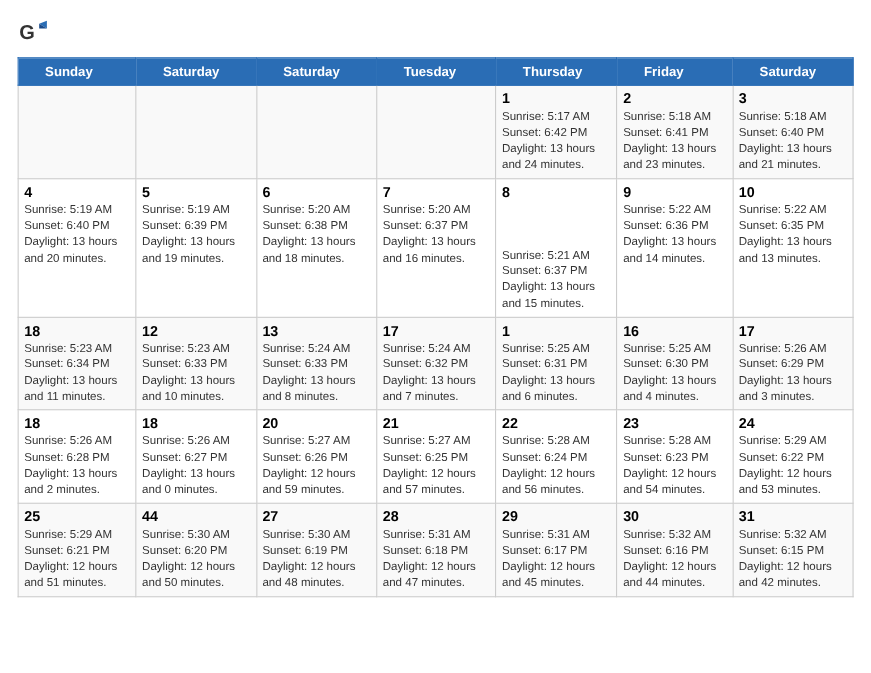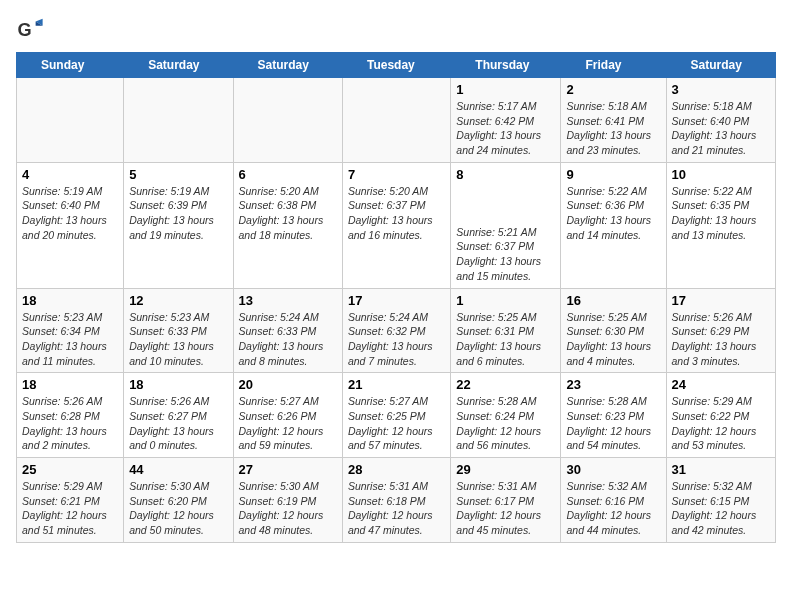--- a/index.html
+++ b/index.html
@@ -78,21 +78,20 @@
     .day-number {
       font-weight: bold;
       font-size: 13px;
       margin-bottom: 2px;
       display: block;
     }
     .day-info {
       font-size: 10.5px;
       color: #333;
       line-height: 1.4;
-      font-style: italic;
     }
     .empty-cell {
       background-color: #f9f9f9;
     }
   </style>
 </head>
 <body>
 
 <div class="header">
   <div class="logo">

